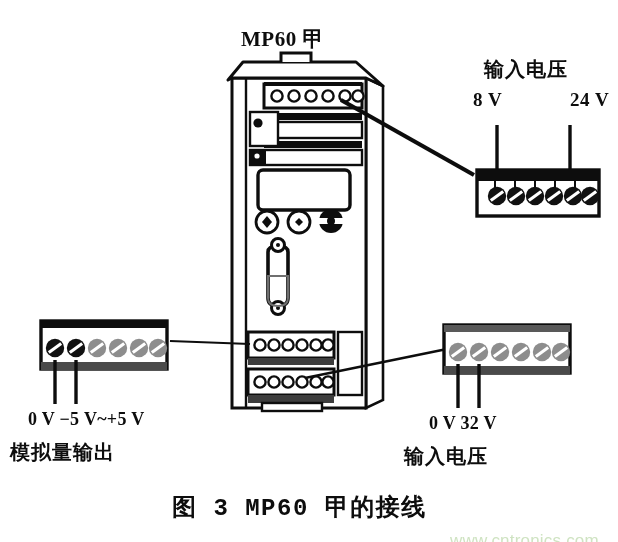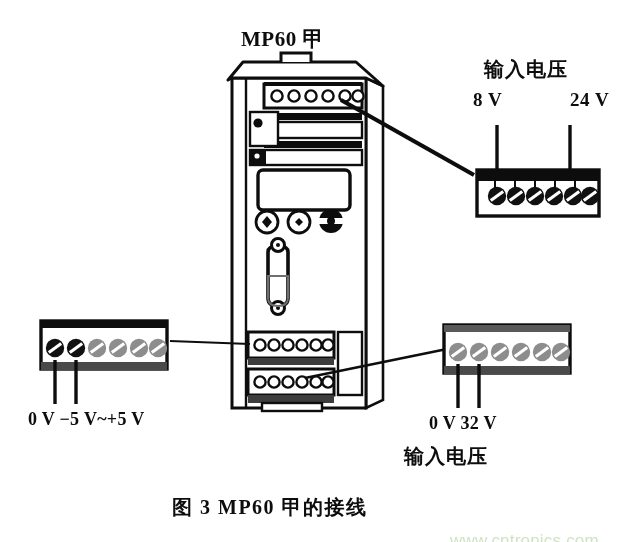--- a/index.html
+++ b/index.html
@@ -49,23 +49,24 @@
     font-size: 18px;
     font-weight: bold;
     letter-spacing: 0.3px;
   }
   .cn-bold {
     font-size: 20px;
     font-weight: bold;
     letter-spacing: 1px;
   }
   .caption {
-    font-size: 20px;
+    font-size: 24px;
     font-weight: bold;
     letter-spacing: 1.5px;
+    font-family: Liberation Mono, monospace;
   }
   .watermark {
     position: absolute;
     font-family: "Liberation Sans", sans-serif;
     font-size: 17px;
     color: #cfe3c2;
     letter-spacing: 0.2px;
     white-space: nowrap;
     margin-top: 20px;
   }
@@ -255,20 +256,21 @@
 
   </svg>
 
   <div class="lbl title-mp60" style="left:241px; top:29px;">MP60 甲</div>
 
   <div class="lbl cn-head" style="left:484px; top:59px;">输入电压</div>
   <div class="lbl volt" style="left:473px; top:90px;">8 V</div>
   <div class="lbl volt" style="left:548px; top:90px;margin-left:22px;">24 V</div>
 
   <div class="lbl volt-small" style="left:28px; top:410px;">0 V −5 V~+5 V</div>
+  <div class="lbl cn-bold" style="left:10px; top:442px;">模拟量输出</div>
 
   <div class="lbl volt-small" style="left:429px; top:414px;">0 V 32 V</div>
   <div class="lbl cn-bold" style="left:404px; top:446px;">输入电压</div>
 
   <div class="lbl caption" style="left:172px; top:497px;">图 3    MP60 甲的接线</div>
 
   <div class="watermark" style="left:450px; top:511px;">www.cntronics.com</div>
 
 </div>
 

